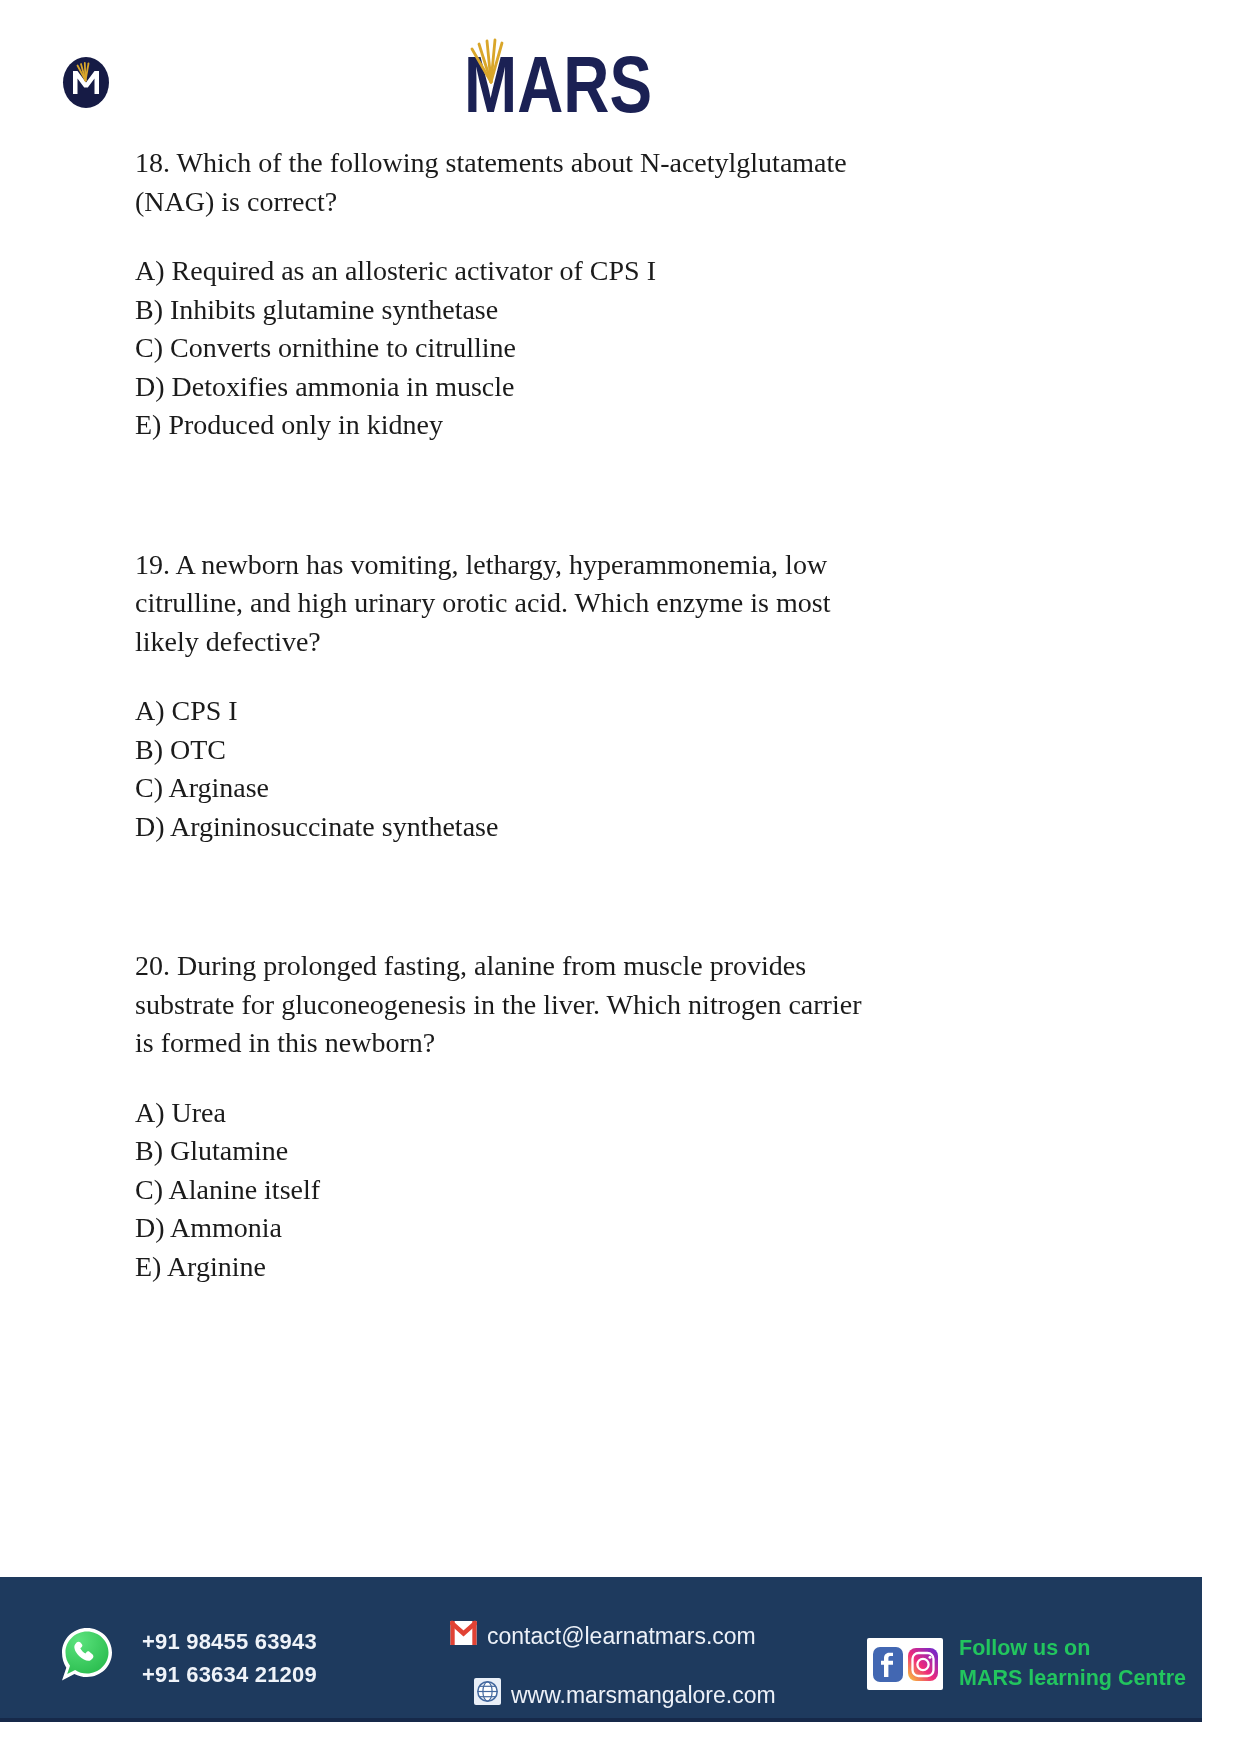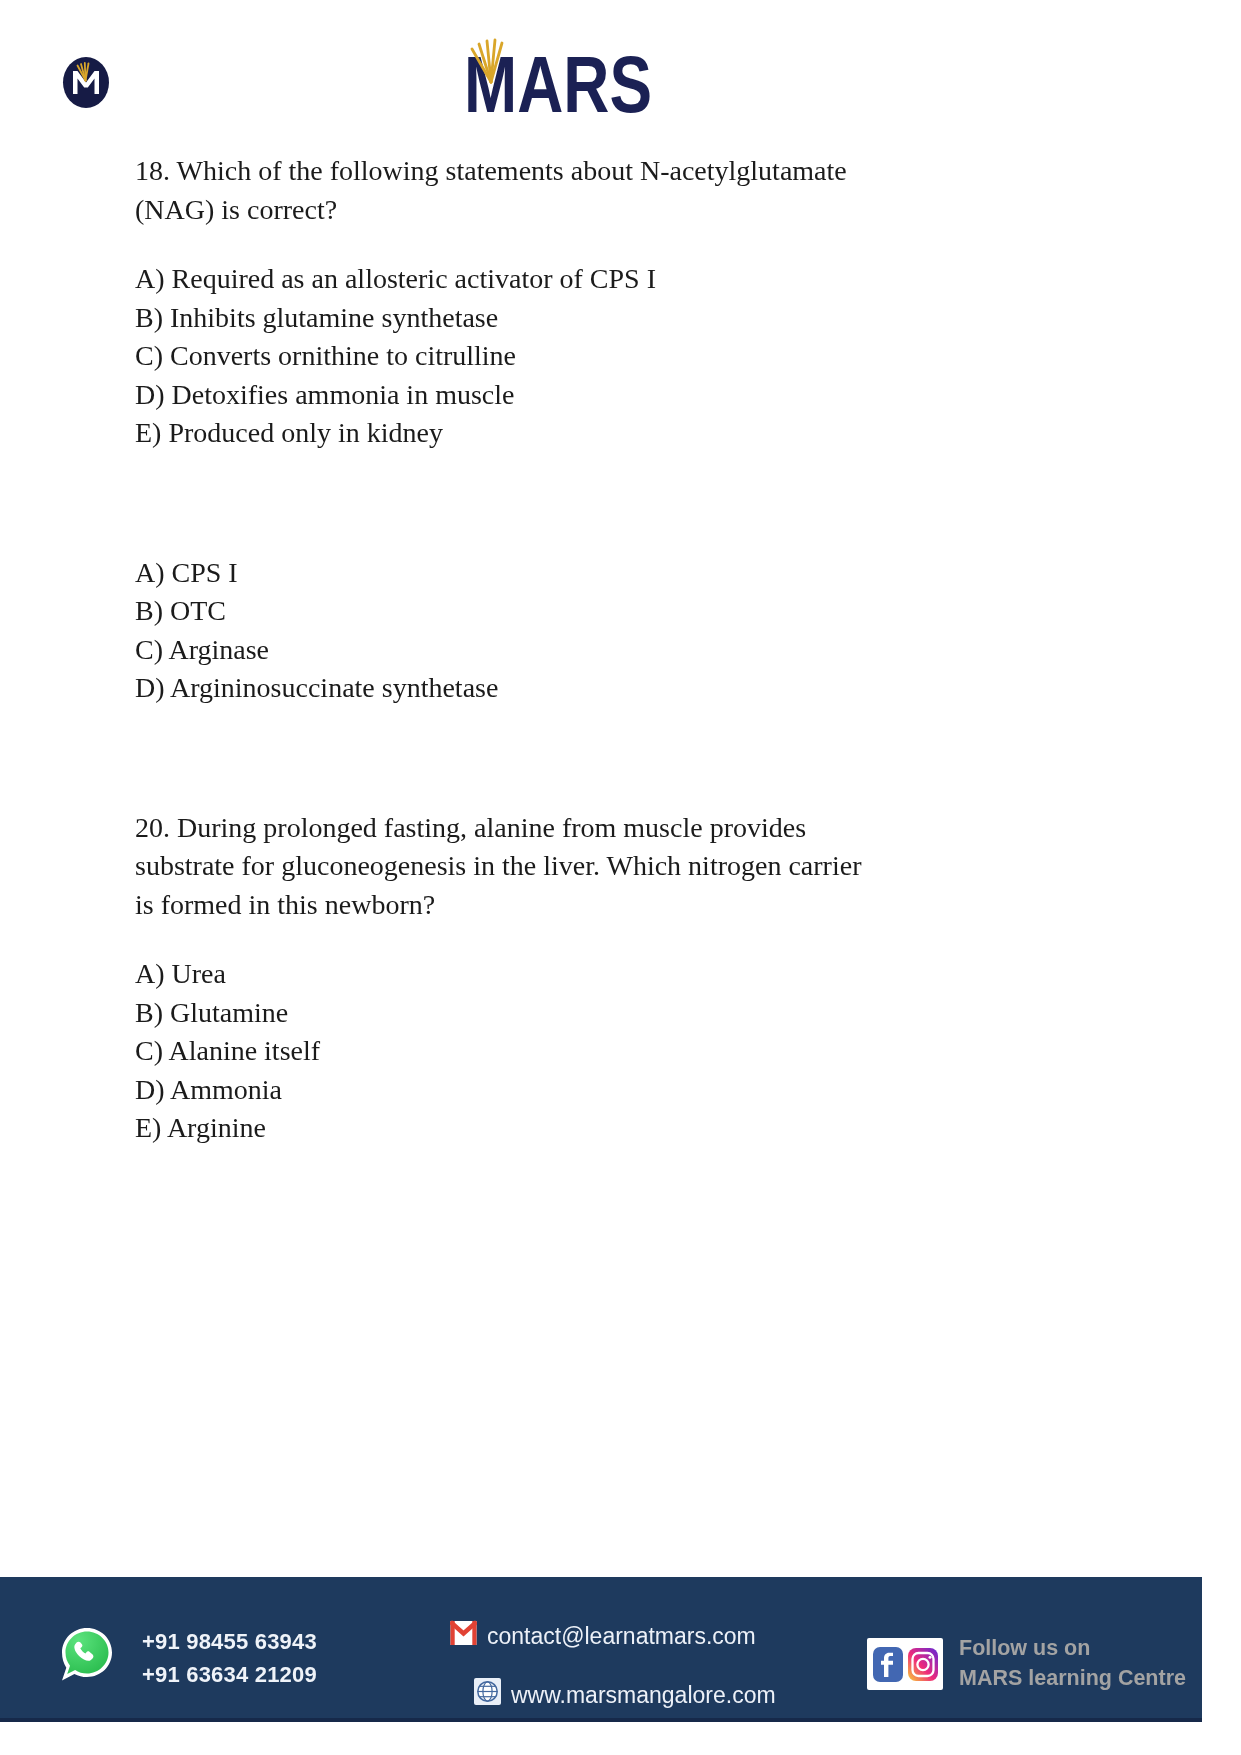--- a/index.html
+++ b/index.html
@@ -14,21 +14,21 @@
 
   
   .monogram { position:absolute; left:62px; top:56px; }
   .wordmark { position:absolute; left:464px; top:36px; }
 
   
   .content {
     position:absolute; left:135px; top:140px; width:1050px;
     font-size:28px; line-height:38.5px;
   }
-  .qblock { margin:12px 0 101px 0; }
+  .qblock { margin:4px 0 101px 0; }
   .qtext  { margin:0 0 31px 0; }
   .qline  { display:block; white-space:nowrap; }
   .opt    { white-space:nowrap; }
 
   
   .footer-band {
     position:absolute; left:0; top:1577px; width:1202px; height:145px;
     background:#1E3A5E;
     border-bottom:4px solid #16294A;
     font-family:"Liberation Sans", sans-serif;
@@ -49,21 +49,21 @@
   .row-site  { left:450px; top:97px;padding-left:24px; }
 
   .social-card {
     position:absolute; left:867px; top:61px;
     width:76px; height:52px; background:#ffffff; border-radius:2px;
     display:flex; align-items:center; justify-content:center; gap:3px;
   }
   .follow {
     position:absolute; left:959px; top:56px;
     font-size:21.5px; font-weight:bold; line-height:30px;
-    color:#a3a3a3;
+    color:#22c55e;
   }
 </style>
 </head>
 <body>
 
 <header>
   <svg class="monogram" width="48" height="53" viewBox="0 0 48 53">
     <ellipse cx="24" cy="26.5" rx="23" ry="25.5" fill="#161B45"></ellipse>
     <polygon fill="#ffffff" points="11,38 11,15 15.5,15 24,26.5 32.5,15 37,15 37,38 32.5,38 32.5,22.5 25.8,31.5 22.2,31.5 15.5,22.5 15.5,38"></polygon>
     <g stroke="#D9A62A" stroke-width="1.8" stroke-linecap="round">
@@ -96,20 +96,25 @@
     <div class="opts">
       <div class="opt">A) Required as an allosteric activator of CPS I</div>
       <div class="opt">B) Inhibits glutamine synthetase</div>
       <div class="opt">C) Converts ornithine to citrulline</div>
       <div class="opt">D) Detoxifies ammonia in muscle</div>
       <div class="opt">E) Produced only in kidney</div>
     </div>
   </section>
 
   <section class="qblock">
+    <p class="qtext">
+      <span class="qline">19. A newborn has vomiting, lethargy, hyperammonemia, low</span>
+      <span class="qline">citrulline, and high urinary orotic acid. Which enzyme is most</span>
+      <span class="qline">likely defective?</span>
+    </p>
     <div class="opts">
       <div class="opt">A) CPS I</div>
       <div class="opt">B) OTC</div>
       <div class="opt">C) Arginase</div>
       <div class="opt">D) Argininosuccinate synthetase</div>
     </div>
   </section>
 
   <section class="qblock">
     <p class="qtext">

